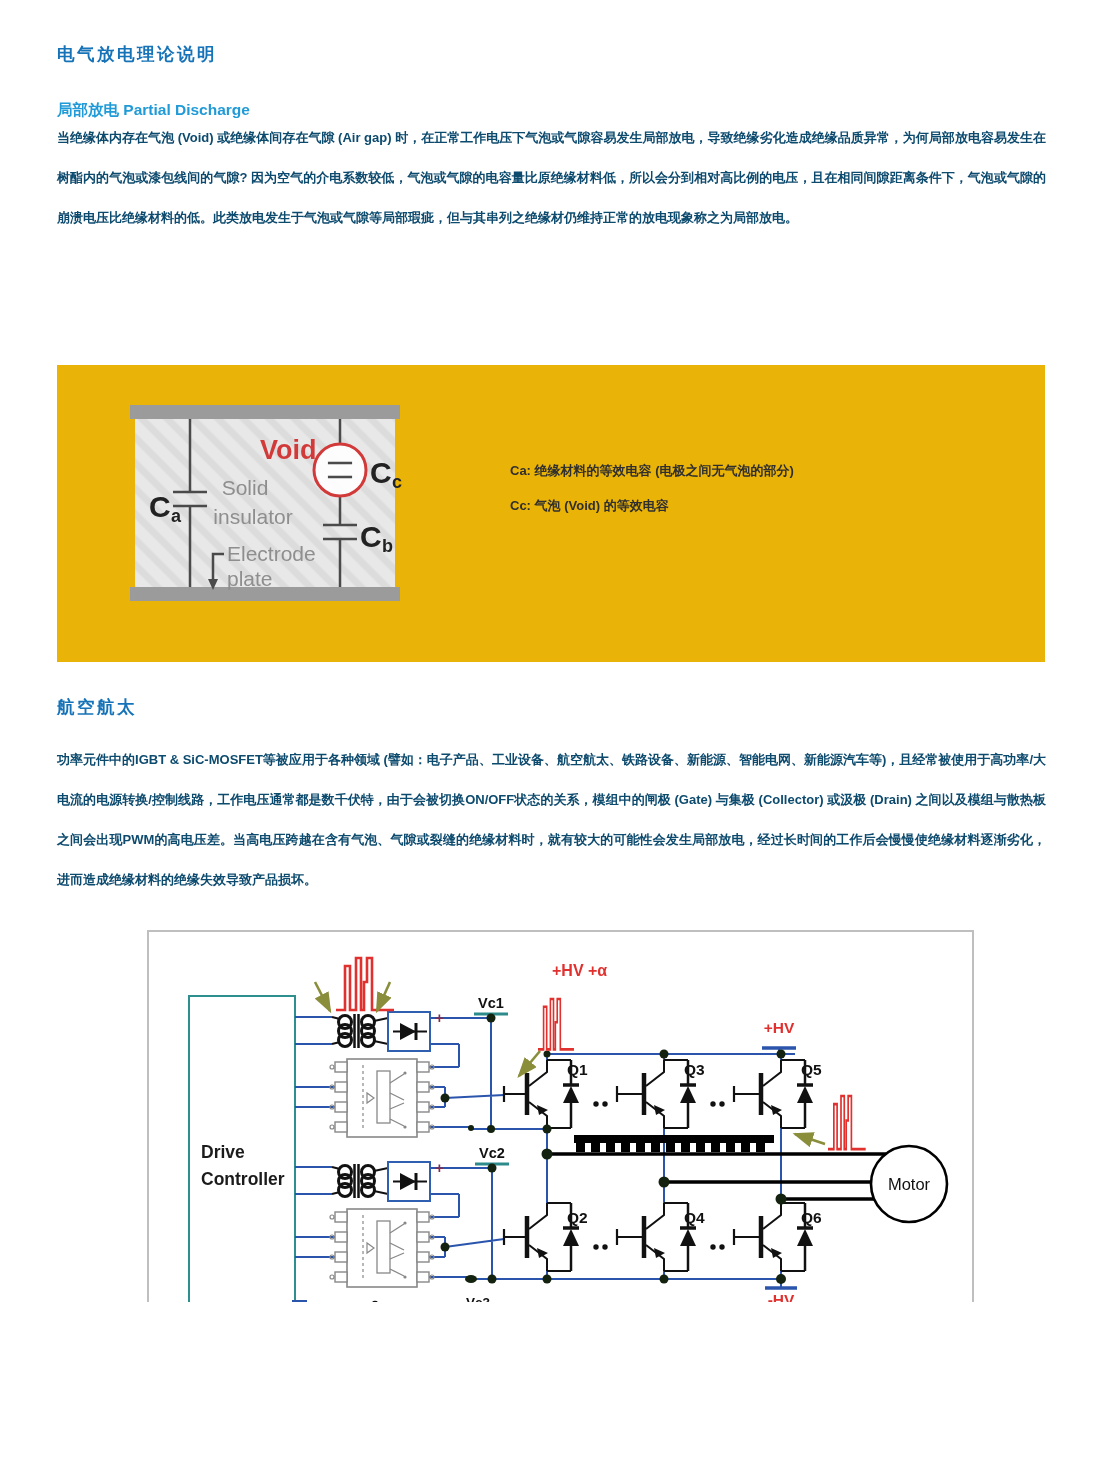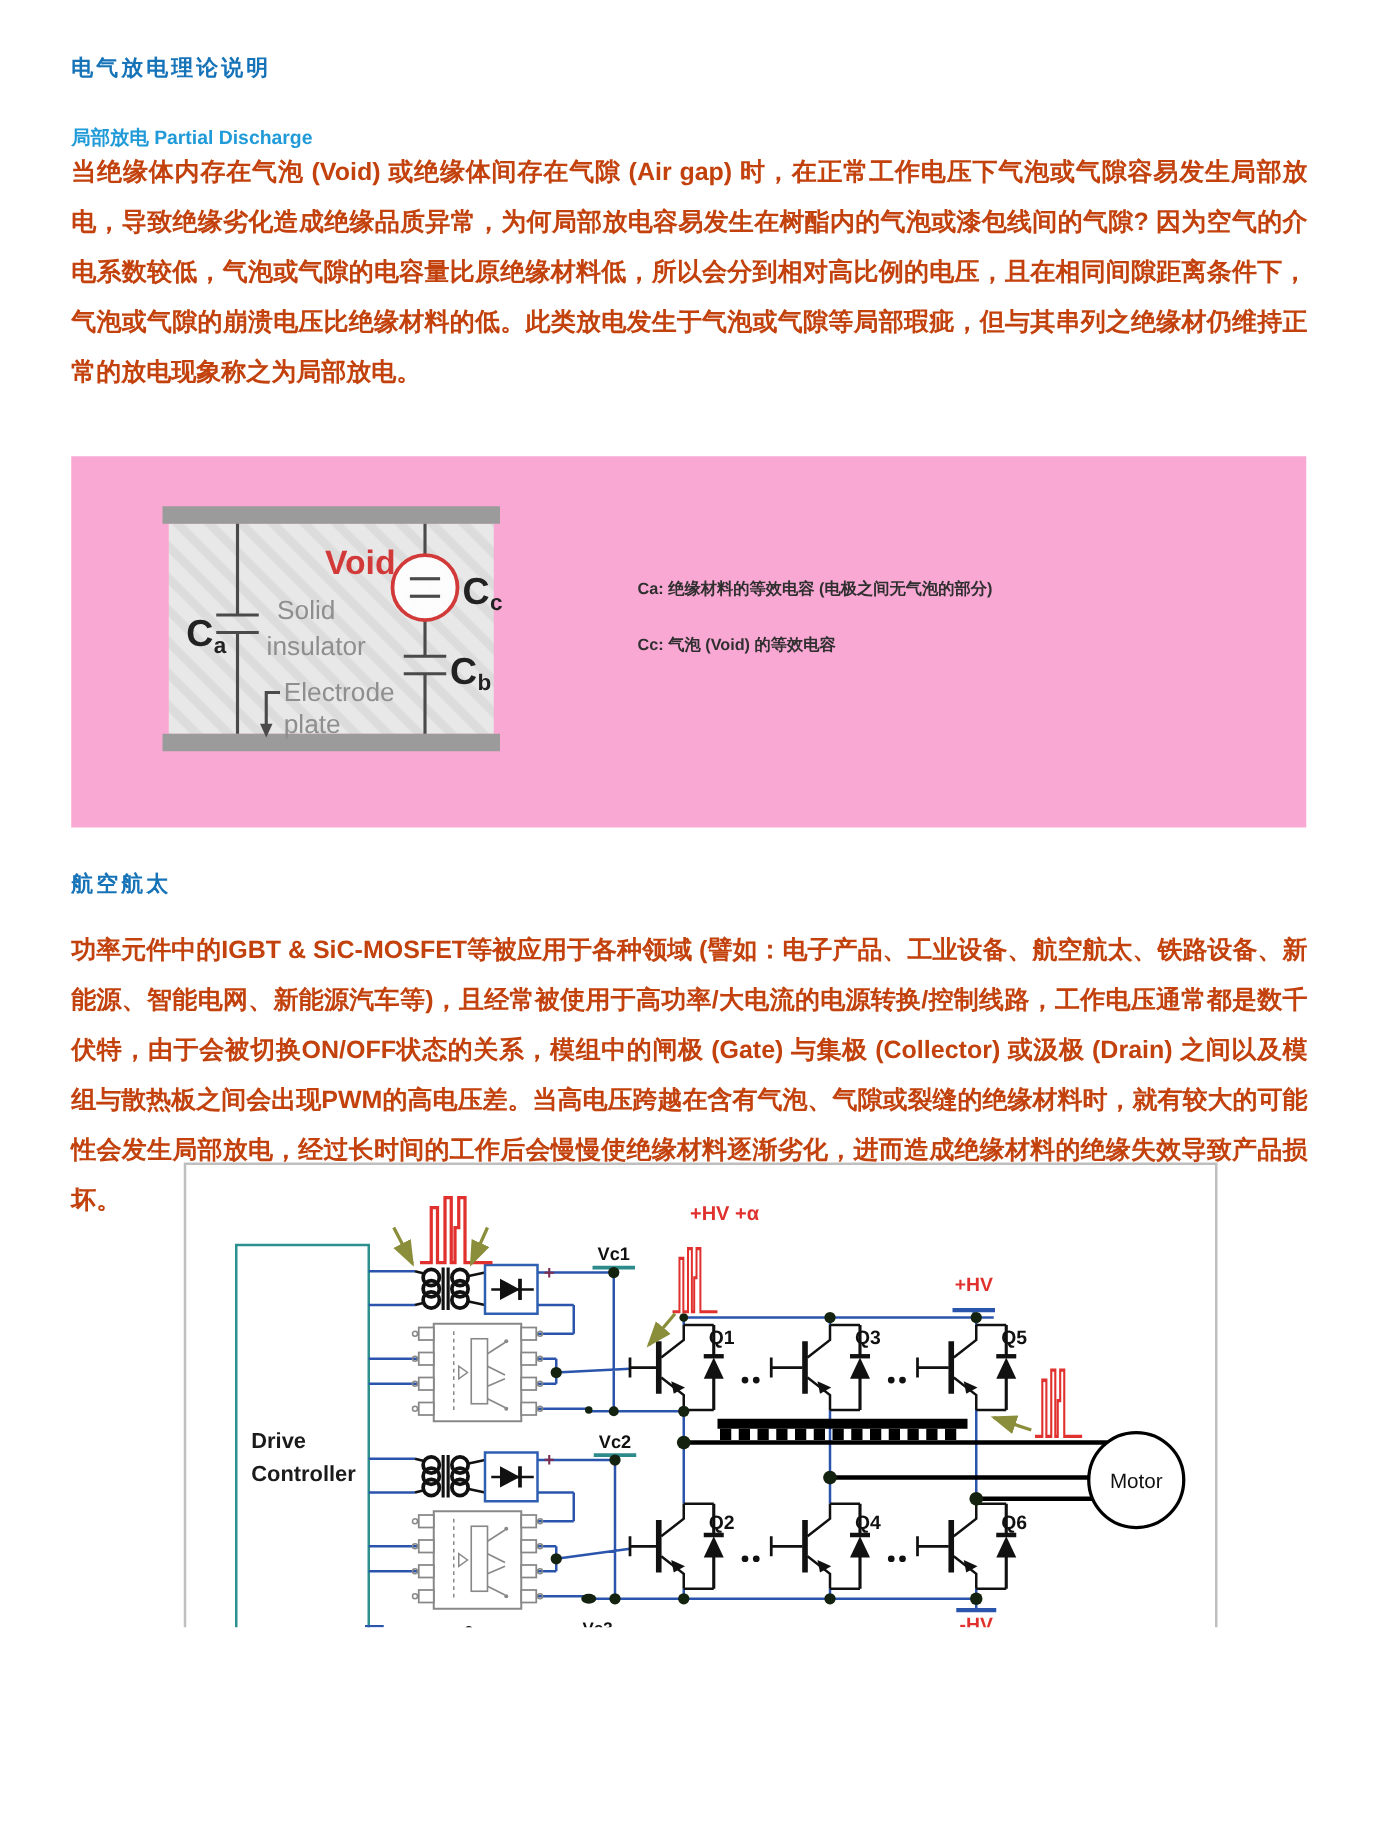--- a/index.html
+++ b/index.html
@@ -1,23 +1,23 @@
 <!DOCTYPE html>
 <html><head>
 <meta charset="utf-8">
 <style>
   html,body{margin:0;padding:0;background:#fff;}
   .page{position:relative;width:1102px;height:1302px;background:#ffffff;overflow:hidden;
         font-family:"Liberation Sans","DejaVu Sans",sans-serif;}
   .h1{position:absolute;left:57px;font-size:17.5px;font-weight:700;color:#1673b8;letter-spacing:2.5px;}
   .h2{position:absolute;left:57px;font-size:15.5px;font-weight:700;color:#219bd8;}
-  .body-text{position:absolute;left:57px;width:989px;text-align:justify;font-size:20px;
-             line-height:40px;color:#c2410c;font-weight:600;}
+  .body-text{position:absolute;left:57px;width:989px;text-align:justify;font-size:13px;
+             line-height:40px;color:#0c4a6e;font-weight:600;}
   .divider{position:absolute;left:57px;width:989px;height:8px;}
-  .panel{position:absolute;left:57px;top:365px;width:988px;height:297px;background:#f9a8d4;}
+  .panel{position:absolute;left:57px;top:365px;width:988px;height:297px;background:#eab308;}
   .legend-item{position:absolute;left:453px;font-size:13px;color:#2f2f2f;font-weight:600;white-space:nowrap;}
   .circuit{position:absolute;left:147px;top:930px;width:823px;height:435px;border:2px solid #bfbfbf;
            background:#fff;box-sizing:content-box;}
   svg text{font-family:"Liberation Sans","DejaVu Sans",sans-serif;}
 </style>
 </head>
 <body>
 
 <div class="page">
 
@@ -89,21 +89,21 @@
       <text x="313" y="118" font-size="30" font-weight="700" fill="#222">C</text>
       <text x="335" y="123" font-size="18" font-weight="700" fill="#222">c</text>
       <text x="303" y="182" font-size="30" font-weight="700" fill="#222">C</text>
       <text x="325" y="187" font-size="18" font-weight="700" fill="#222">b</text>
       <text x="188" y="130" font-size="21" fill="#8e8e8e" text-anchor="middle">Solid</text>
       <text x="196" y="159" font-size="21" fill="#8e8e8e" text-anchor="middle">insulator</text>
       <text x="170" y="196" font-size="21" fill="#8e8e8e">Electrode</text>
       <text x="170" y="221" font-size="21" fill="#8e8e8e">plate</text>
     </svg>
     <div class="legend-item" style="top:97px;">Ca: 绝缘材料的等效电容 (电极之间无气泡的部分)</div>
-    <div class="legend-item" style="top:142px;">Cc: 气泡 (Void) 的等效电容</div>
+    <div class="legend-item" style="top:132px;">Cc: 气泡 (Void) 的等效电容</div>
   </div>
 
   <div class="h1" style="top:695px;">航空航太</div>
 
   <svg class="divider" style="top:726px;" viewBox="0 0 989 8">
     <defs>
       <linearGradient id="d2g" x1="0" y1="0" x2="1" y2="0">
         <stop offset="0" stop-color="#2ba3d8"></stop>
           <stop offset="0.14" stop-color="#1e8fd0"></stop>
         <stop offset="0.25" stop-color="#6cbb72"></stop>

